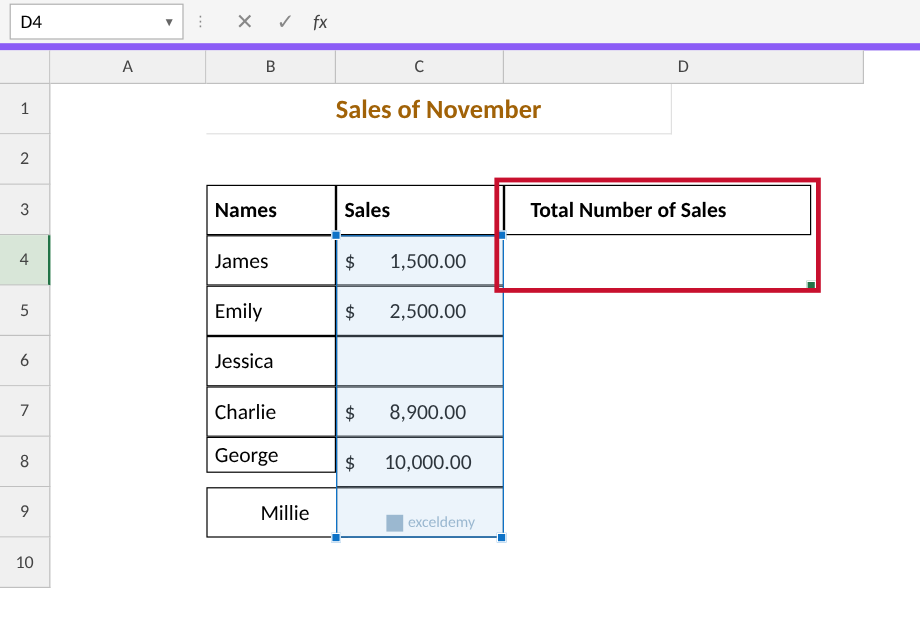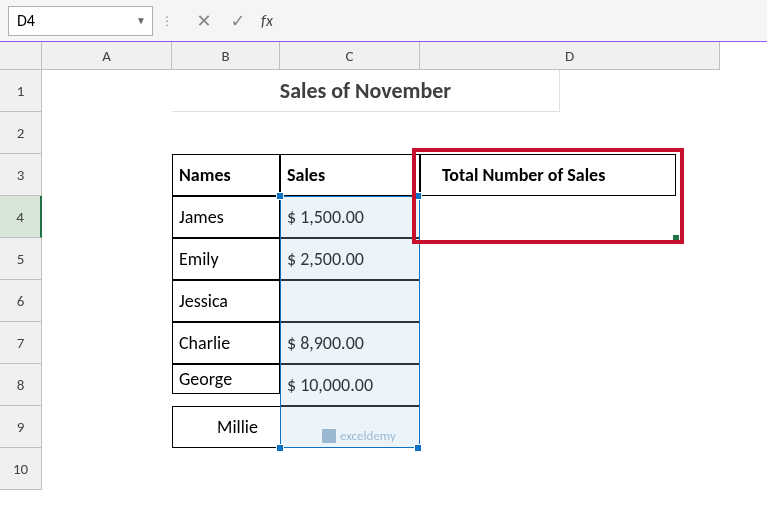--- a/index.html
+++ b/index.html
@@ -1,40 +1,40 @@
 <!DOCTYPE html>
 <html><head>
   <meta charset="utf-8">
   <style>
     * { box-sizing: border-box; margin: 0; padding: 0; }
     body { font-family: Calibri, Arial, sans-serif; background: #fff; width: 767px; height: 527px; overflow: hidden; }
     
-    .formula-bar { display: flex; align-items: center; height: 42px; border-bottom: 1px solid #8b5cf6; background: #f5f5f5; }
+    .formula-bar { display: flex; align-items: center; height: 42px; border-bottom: 6px solid #8b5cf6; background: #f5f5f5; }
     .name-box { width: 145px; height: 30px; background: #fff; border: 1px solid #b0b0b0; margin: 4px 8px; display: flex; align-items: center; padding: 0 8px; font-size: 16px; position: relative; }
     .name-box-arrow { position: absolute; right: 6px; color: #666; font-size: 10px; }
     .divider-dots { color: #888; letter-spacing: 2px; font-size: 12px; margin-right: 12px; }
     .fn-btn { width: 34px; height: 30px; display: flex; align-items: center; justify-content: center; color: #666; font-size: 18px; cursor: pointer; }
     .fn-btn.cancel { color: #888; }
     .fn-btn.confirm { color: #888; }
     .fx-label { font-style: italic; font-size: 16px; color: #444; margin: 0 12px 0 6px; }
     .formula-input { flex: 1; height: 30px; background: #fff; border: 1px solid #b0b0b0; margin: 4px 8px 4px 0; padding: 0 8px; font-size: 18px; display: flex; align-items: center; }
     .col-header { height: 28px; background: #f0f0f0; border-right: 1px solid #c0c0c0; border-bottom: 1px solid #c0c0c0; display: flex; align-items: center; justify-content: center; font-size: 15px; color: #444; }
     .row-headers { display: flex; flex-direction: column; }
     .row-header { width: 42px; background: #f0f0f0; border-right: 1px solid #c0c0c0; border-bottom: 1px solid #c0c0c0; display: flex; align-items: center; justify-content: center; font-size: 15px; color: #444; }
     .row-header.active { background: #d8e6d8; border-right: 2px solid #217346; }
     .corner { width: 42px; height: 28px; background: #f0f0f0; border-right: 1px solid #c0c0c0; border-bottom: 1px solid #c0c0c0; }
     .grid { position: relative; }
     .cell { position: absolute; border-right: 1px solid #e0e0e0; border-bottom: 1px solid #e0e0e0; display: flex; align-items: center; padding: 0 6px; font-size: 18px; }
     
-    .title-text { color: #404040; font-weight: bold; font-size: 22px; justify-content: center; }
+    .title-text { color: #a16207; font-weight: bold; font-size: 22px; justify-content: center; }
     .table-header { font-weight: bold; border: 1px solid #000; background: #fff; }
     .table-cell { border: 1px solid #000; background: #fff; }
     .money { justify-content: flex-start; }
     .money .dollar { margin-right: 4px; }
-    .money .amount { flex: 1; text-align: left; }
+    .money .amount { flex: 1; text-align: center; }
     
     .selection-range { position: absolute; border: 1px solid #0d72c7; background: rgba(180, 210, 240, 0.25); pointer-events: none; }
     .selection-handle { position: absolute; width: 8px; height: 8px; background: #0d72c7; border: 1px solid #fff; }
     
     .active-cell { position: absolute; border: 2px solid #217346; background: #fff; display: flex; align-items: center; padding: 0 6px; font-size: 18px; }
     .active-cell .cursor { border-right: 1px solid #000; animation: blink 1s infinite; height: 20px; }
     @keyframes blink { 50% { opacity: 0; } }
     
     .red-highlight { position: absolute; border: 4px solid #c8102e; pointer-events: none; }
     

